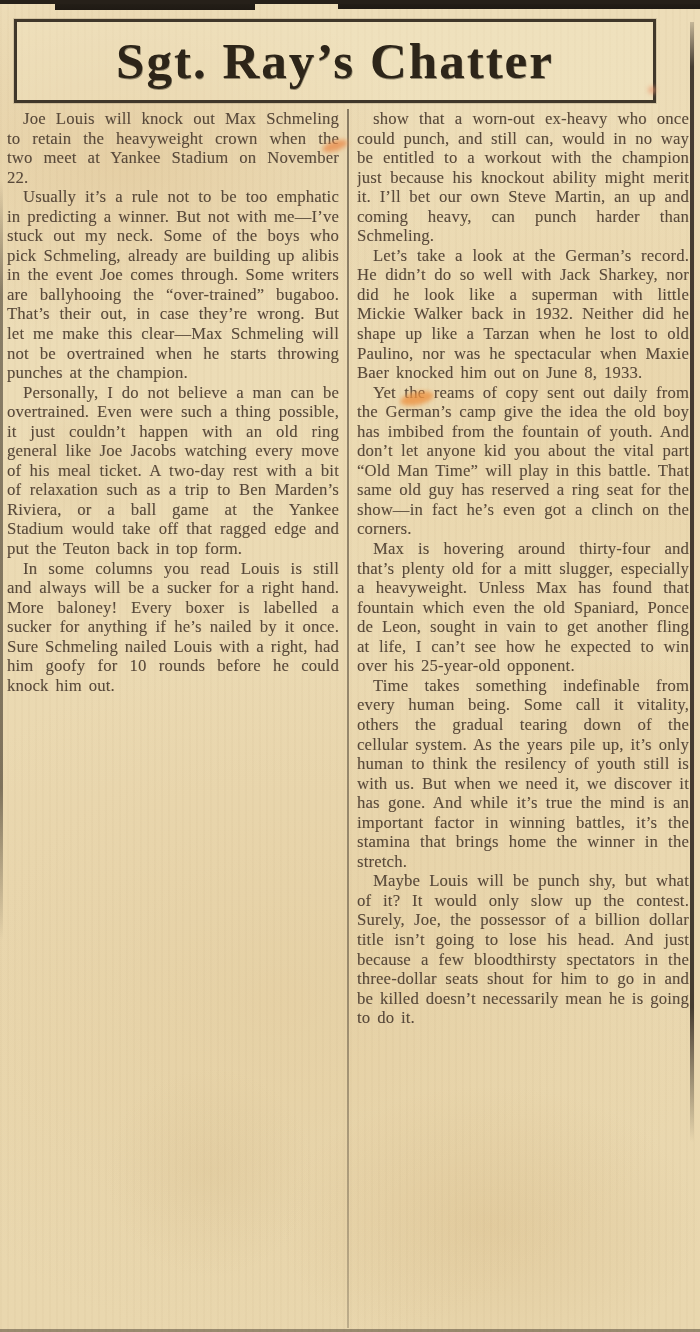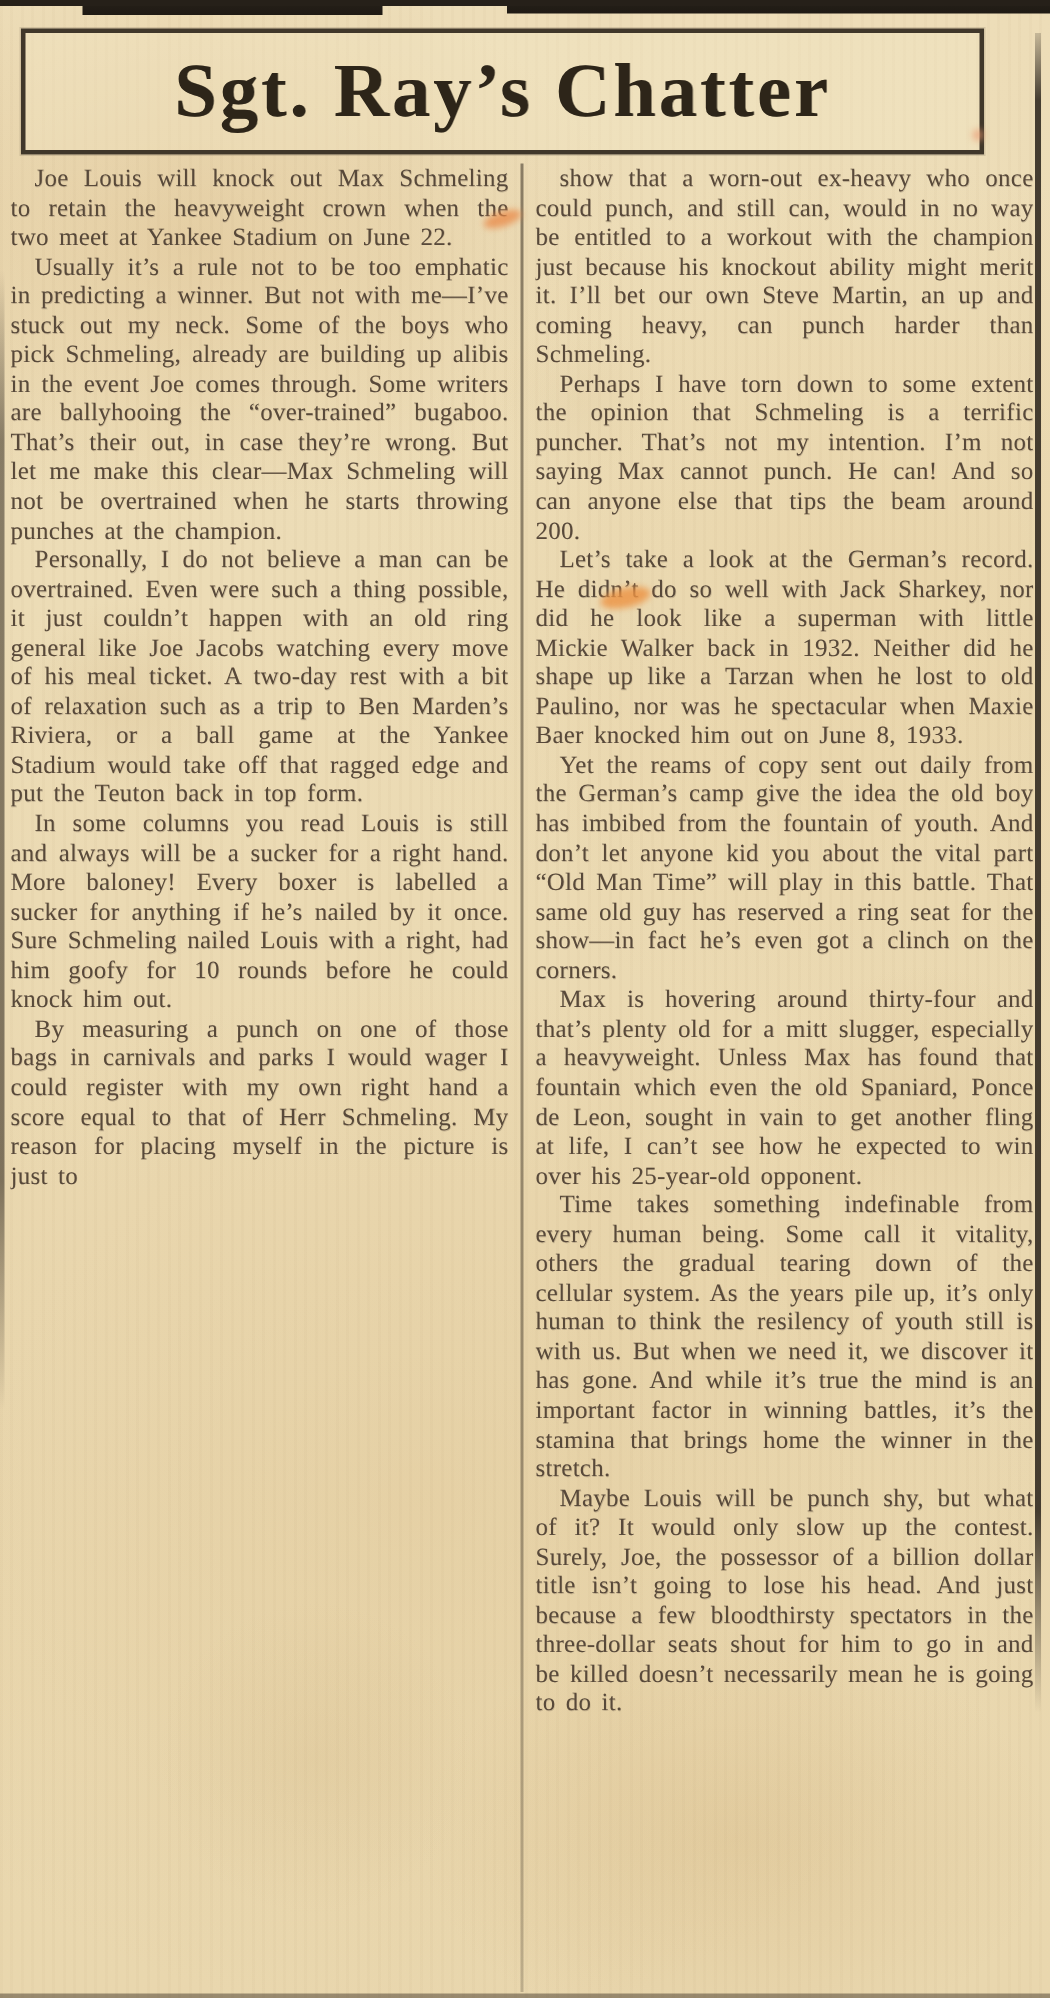--- a/index.html
+++ b/index.html
@@ -95,30 +95,28 @@
 <div class="page">
 
   <div class="scan-edge-top"></div>
 
   <div class="masthead">
     <h1>Sgt. Ray’s Chatter</h1>
   </div>
 
   <div class="columns">
     <div class="col">
-      <p>Joe Louis will knock out Max Schmeling to retain the heavyweight crown when the two meet at Yankee Stadium on June 22.</p>
+      <p>Joe Louis will knock out Max Schmeling to retain the heavyweight crown when the two meet at Yankee Stadium on November 22.</p>
       <p>Usually it’s a rule not to be too emphatic in predicting a winner. But not with me—I’ve stuck out my neck. Some of the boys who pick Schmeling, already are building up alibis in the event Joe comes through. Some writers are ballyhooing the “over-trained” bugaboo. That’s their out, in case they’re wrong. But let me make this clear—Max Schmeling will not be overtrained when he starts throwing punches at the champion.</p>
       <p>Personally, I do not believe a man can be overtrained. Even were such a thing possible, it just couldn’t happen with an old ring general like Joe Jacobs watching every move of his meal ticket. A two-day rest with a bit of relaxation such as a trip to Ben Marden’s Riviera, or a ball game at the Yankee Stadium would take off that ragged edge and put the Teuton back in top form.</p>
       <p>In some columns you read Louis is still and always will be a sucker for a right hand. More baloney! Every boxer is labelled a sucker for anything if he’s nailed by it once. Sure Schmeling nailed Louis with a right, had him goofy for 10 rounds before he could knock him out.</p>
-      <p>By measuring a punch on one of those bags in carnivals and parks I would wager I could register with my own right hand a score equal to that of Herr Schmeling. My reason for placing myself in the picture is just to</p>
     </div>
     <div class="col-divider"></div>
     <div class="col">
       <p>show that a worn-out ex-heavy who once could punch, and still can, would in no way be entitled to a workout with the champion just because his knockout ability might merit it. I’ll bet our own Steve Martin, an up and coming heavy, can punch harder than Schmeling.</p>
-      <p>Perhaps I have torn down to some extent the opinion that Schmeling is a terrific puncher. That’s not my intention. I’m not saying Max cannot punch. He can! And so can anyone else that tips the beam around 200.</p>
       <p>Let’s take a look at the German’s record. He didn’t do so well with Jack Sharkey, nor did he look like a superman with little Mickie Walker back in 1932. Neither did he shape up like a Tarzan when he lost to old Paulino, nor was he spectacular when Maxie Baer knocked him out on June 8, 1933.</p>
       <p>Yet the reams of copy sent out daily from the German’s camp give the idea the old boy has imbibed from the fountain of youth. And don’t let anyone kid you about the vital part “Old Man Time” will play in this battle. That same old guy has reserved a ring seat for the show—in fact he’s even got a clinch on the corners.</p>
       <p>Max is hovering around thirty-four and that’s plenty old for a mitt slugger, especially a heavyweight. Unless Max has found that fountain which even the old Spaniard, Ponce de Leon, sought in vain to get another fling at life, I can’t see how he expected to win over his 25-year-old opponent.</p>
       <p>Time takes something indefinable from every human being. Some call it vitality, others the gradual tearing down of the cellular system. As the years pile up, it’s only human to think the resilency of youth still is with us. But when we need it, we discover it has gone. And while it’s true the mind is an important factor in winning battles, it’s the stamina that brings home the winner in the stretch.</p>
       <p>Maybe Louis will be punch shy, but what of it?  It would only slow up the contest. Surely, Joe, the possessor of a billion dollar title isn’t going to lose his head. And just because a few bloodthirsty spectators in the three-dollar seats shout for him to go in and be killed doesn’t necessarily mean he is going to do it.</p>
     </div>
   </div>
 
   <div class="scan-edge-right"></div>
   <div class="scan-edge-left"></div>

